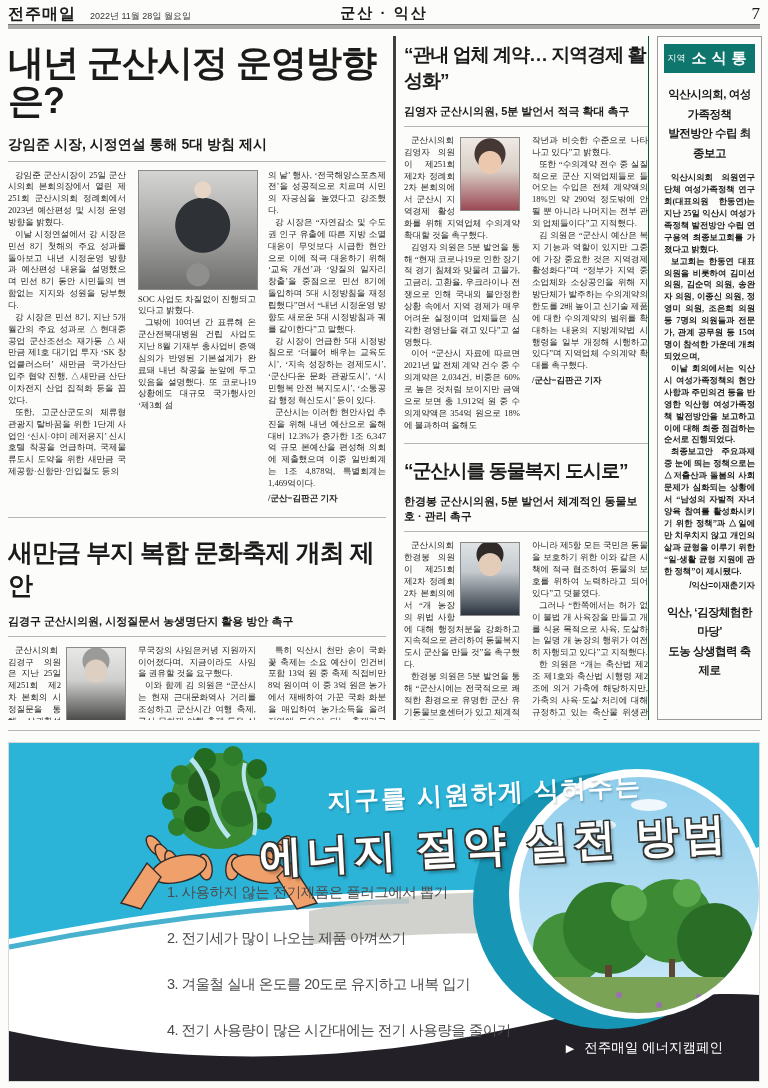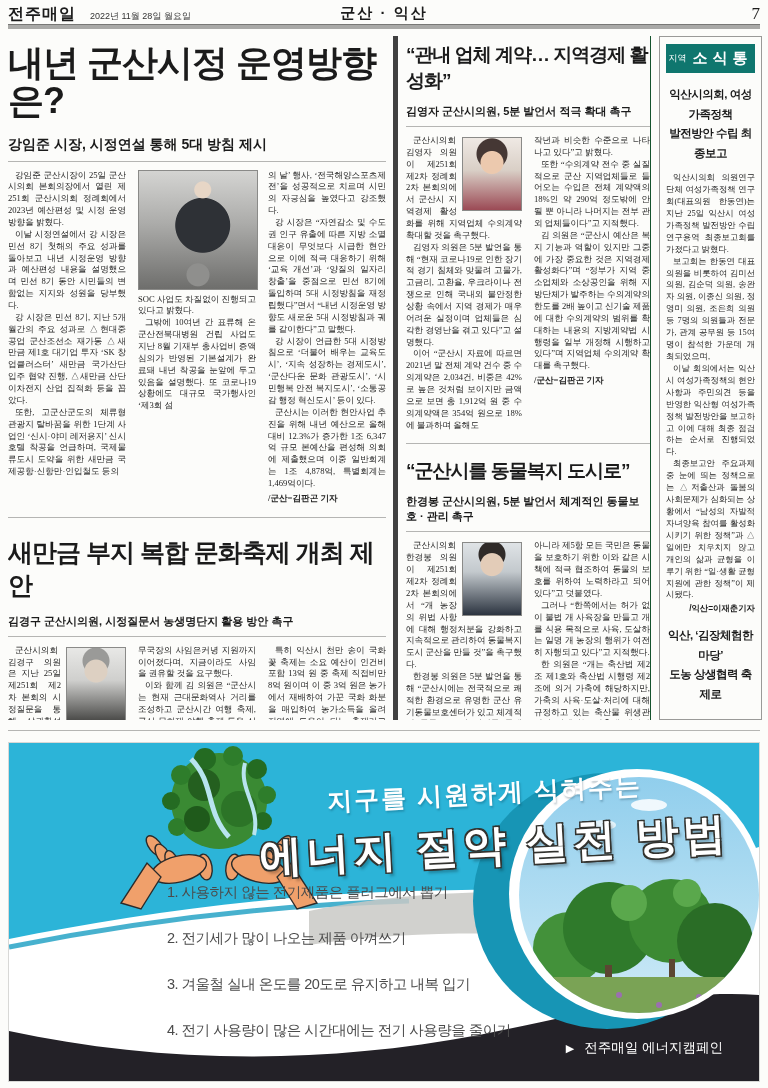--- a/index.html
+++ b/index.html
@@ -8,21 +8,21 @@
   
   .masthead{position:absolute;left:8px;right:8px;top:4px;height:20px;
             display:flex;align-items:baseline;}
   .mast-paper{font-weight:bold;font-size:16px;letter-spacing:1px;font-family:"Liberation Serif",serif;}
   .mast-date{font-size:9px;color:#333;margin-left:14px;}
   .mast-center{position:absolute;left:0;right:0;text-align:center;font-size:15px;font-weight:bold;letter-spacing:2px;}
   .mast-page{margin-left:auto;font-size:17px;font-family:"Liberation Serif",serif;}
   .mast-rule{position:absolute;left:8px;right:8px;top:24px;height:4px;background:#a9a9a7;border-top:1px solid #787876;}
   
   .content{position:absolute;left:8px;right:6px;top:36px;height:684px;display:flex;gap:8px;}
-  .col-left{width:378px;border-right:5px solid #404040;padding-right:7px;overflow:hidden;}
+  .col-left{width:378px;border-right:3px solid #404040;padding-right:7px;overflow:hidden;}
   .col-mid{width:244px;border-right:1px solid #14532d;overflow:hidden;}
   .sidebar{flex:1;overflow:hidden;}
   
   h1,h2,h3,p{margin:0;}
   .hl-xl{font-size:36px;font-weight:bold;letter-spacing:-1px;line-height:1.05;margin:8px 0 16px;}
   .hl-l{font-size:25px;font-weight:bold;letter-spacing:-1px;margin:10px 0 12px;}
   .hl-m{font-size:19px;font-weight:bold;letter-spacing:-1px;margin:6px 0 10px;}
   .subhead{font-size:14px;font-weight:bold;padding-bottom:7px;border-bottom:1px solid #b5b5b3;margin-bottom:8px;}
   .subhead.sm{font-size:11px;}
   .a-body{display:flex;gap:12px;}
@@ -53,21 +53,21 @@
      radial-gradient(circle at 50% 16%,#2f2a28 0 13px,rgba(0,0,0,0) 14px),
      linear-gradient(180deg,#dfe3e6 0%,#c3c9cd 40%,#2c3440 100%);}
   
   .sidebar-box{border:1px solid #9a9a98;padding:7px 6px;height:100%;box-sizing:border-box;}
   .sb-head{background:#0f766e;color:#fff;display:flex;align-items:center;justify-content:center;
            gap:6px;padding:5px 2px;}
   .sb-tag{font-size:9px;}
   .sb-title{font-size:15px;font-weight:bold;letter-spacing:5px;}
   .sb-item h3{font-size:11.5px;text-align:center;line-height:1.7;margin:12px 0 9px;letter-spacing:-0.5px;}
   .sb-item p{font-size:8.4px;line-height:1.42;text-align:justify;text-indent:7px;
-             font-family:"Liberation Serif",serif;color:#222;}
+             font-family:"Liberation Serif",serif;color:#222;font-weight:bold;}
   .sb-byline{text-align:right;font-size:8.4px;font-weight:bold;margin-top:2px;font-family:Liberation Sans, sans-serif;}
   
   .page-rule{position:absolute;left:8px;right:8px;top:730px;border-top:1px solid #b5b5b3;}
   
   .banner{position:absolute;left:8px;top:742px;width:752px;height:340px;background:#fff;
           border:1px solid #d8d8d6;box-sizing:border-box;overflow:hidden;}
   .banner svg{position:absolute;left:0;top:0;}
   .bn-tagline{position:absolute;left:318px;top:34px;font-size:25px;font-weight:bold;color:#fff;
               letter-spacing:2px;transform:rotate(-3deg);text-shadow:1px 2px 2px rgba(0,40,60,.25);}
   .bn-title{position:absolute;left:250px;top:74px;font-size:43px;font-weight:bold;color:#fff;
@@ -144,21 +144,21 @@
 
     <div class="col-mid">
       <article>
         <h1 class="hl-m">“관내 업체 계약… 지역경제 활성화”</h1>
         <h2 class="subhead sm">김영자 군산시의원, 5분 발언서 적극 확대 촉구</h2>
         <div class="a-body">
           <div class="acol">
             <div class="photo portrait p-woman"></div>
             <p>군산시의회 김영자 의원이 제251회 제2차 정례회 2차 본회의에서 군산시 지역경제 활성화를 위해 지역업체 수의계약 확대할 것을 촉구했다.</p>
             <p>김영자 의원은 5분 발언을 통해 “현재 코로나19로 인한 장기적 경기 침체와 맞물려 고물가, 고금리, 고환율, 우크라이나 전쟁으로 인해 국내외 불안정한 상황 속에서 지역 경제가 매우 어려운 실정이며 업체들은 심각한 경영난을 겪고 있다”고 설명했다.</p>
-            <p>이어 “군산시 자료에 따르면 2021년 말 전체 계약 건수 중 수의계약은 2,034건, 비중은 42%로 높은 것처럼 보이지만 금액으로 보면 총 1,912억 원 중 수의계약액은 354억 원으로 18%에 불과하며 올해도</p>
+            <p>이어 “군산시 자료에 따르면 2021년 말 전체 계약 건수 중 수의계약은 2,034건, 비중은 60%로 높은 것처럼 보이지만 금액으로 보면 총 1,912억 원 중 수의계약액은 354억 원으로 18%에 불과하며 올해도</p>
           </div>
           <div class="acol">
             <p class="cont">작년과 비슷한 수준으로 나타나고 있다”고 밝혔다.</p>
             <p>또한 “수의계약 전수 중 실질적으로 군산 지역업체들로 들어오는 수입은 전체 계약액의 18%인 약 290억 정도밖에 안 될 뿐 아니라 나머지는 전부 관외 업체들이다”고 지적했다.</p>
             <p>김 의원은 “군산시 예산은 복지 기능과 역할이 있지만 그중에 가장 중요한 것은 지역경제 활성화다”며 “정부가 지역 중소업체와 소상공인을 위해 지방단체가 발주하는 수의계약의 한도를 2배 높이고 신기술 제품에 대한 수의계약의 범위를 확대하는 내용의 지방계약법 시행령을 일부 개정해 시행하고 있다”며 지역업체 수의계약 확대를 촉구했다.</p>
             <p class="byline">/군산=김판곤 기자</p>
           </div>
         </div>
       </article>
 

